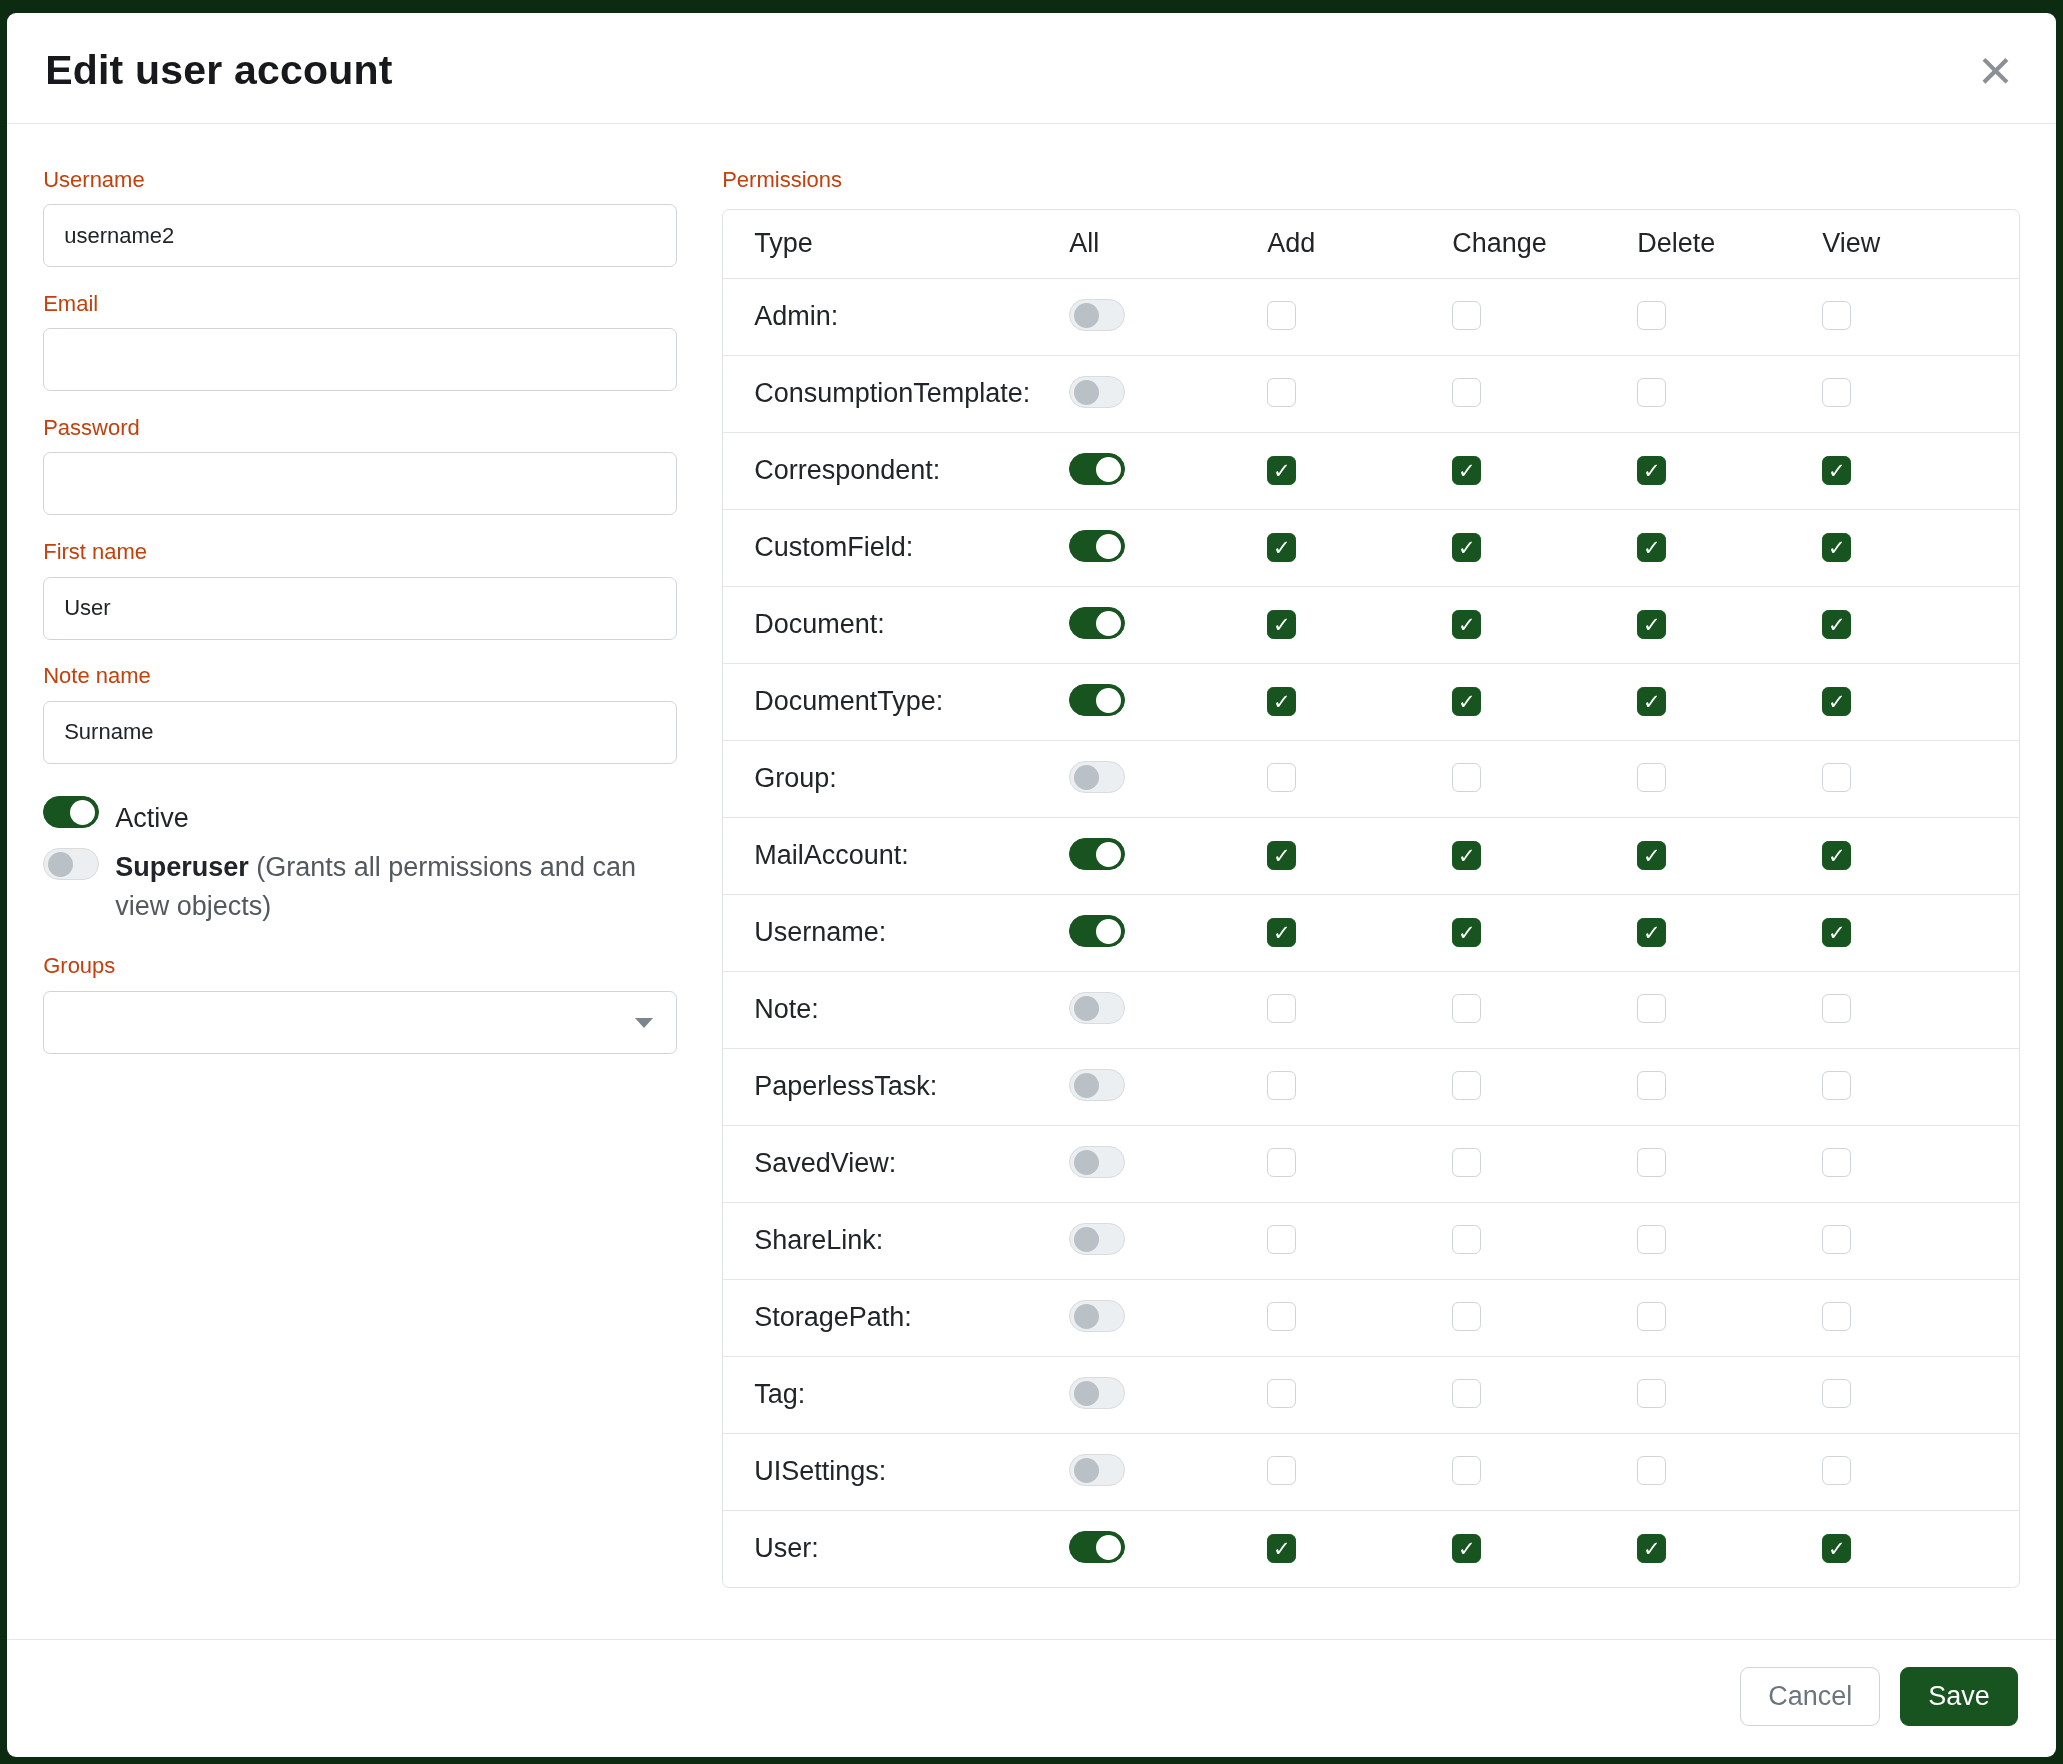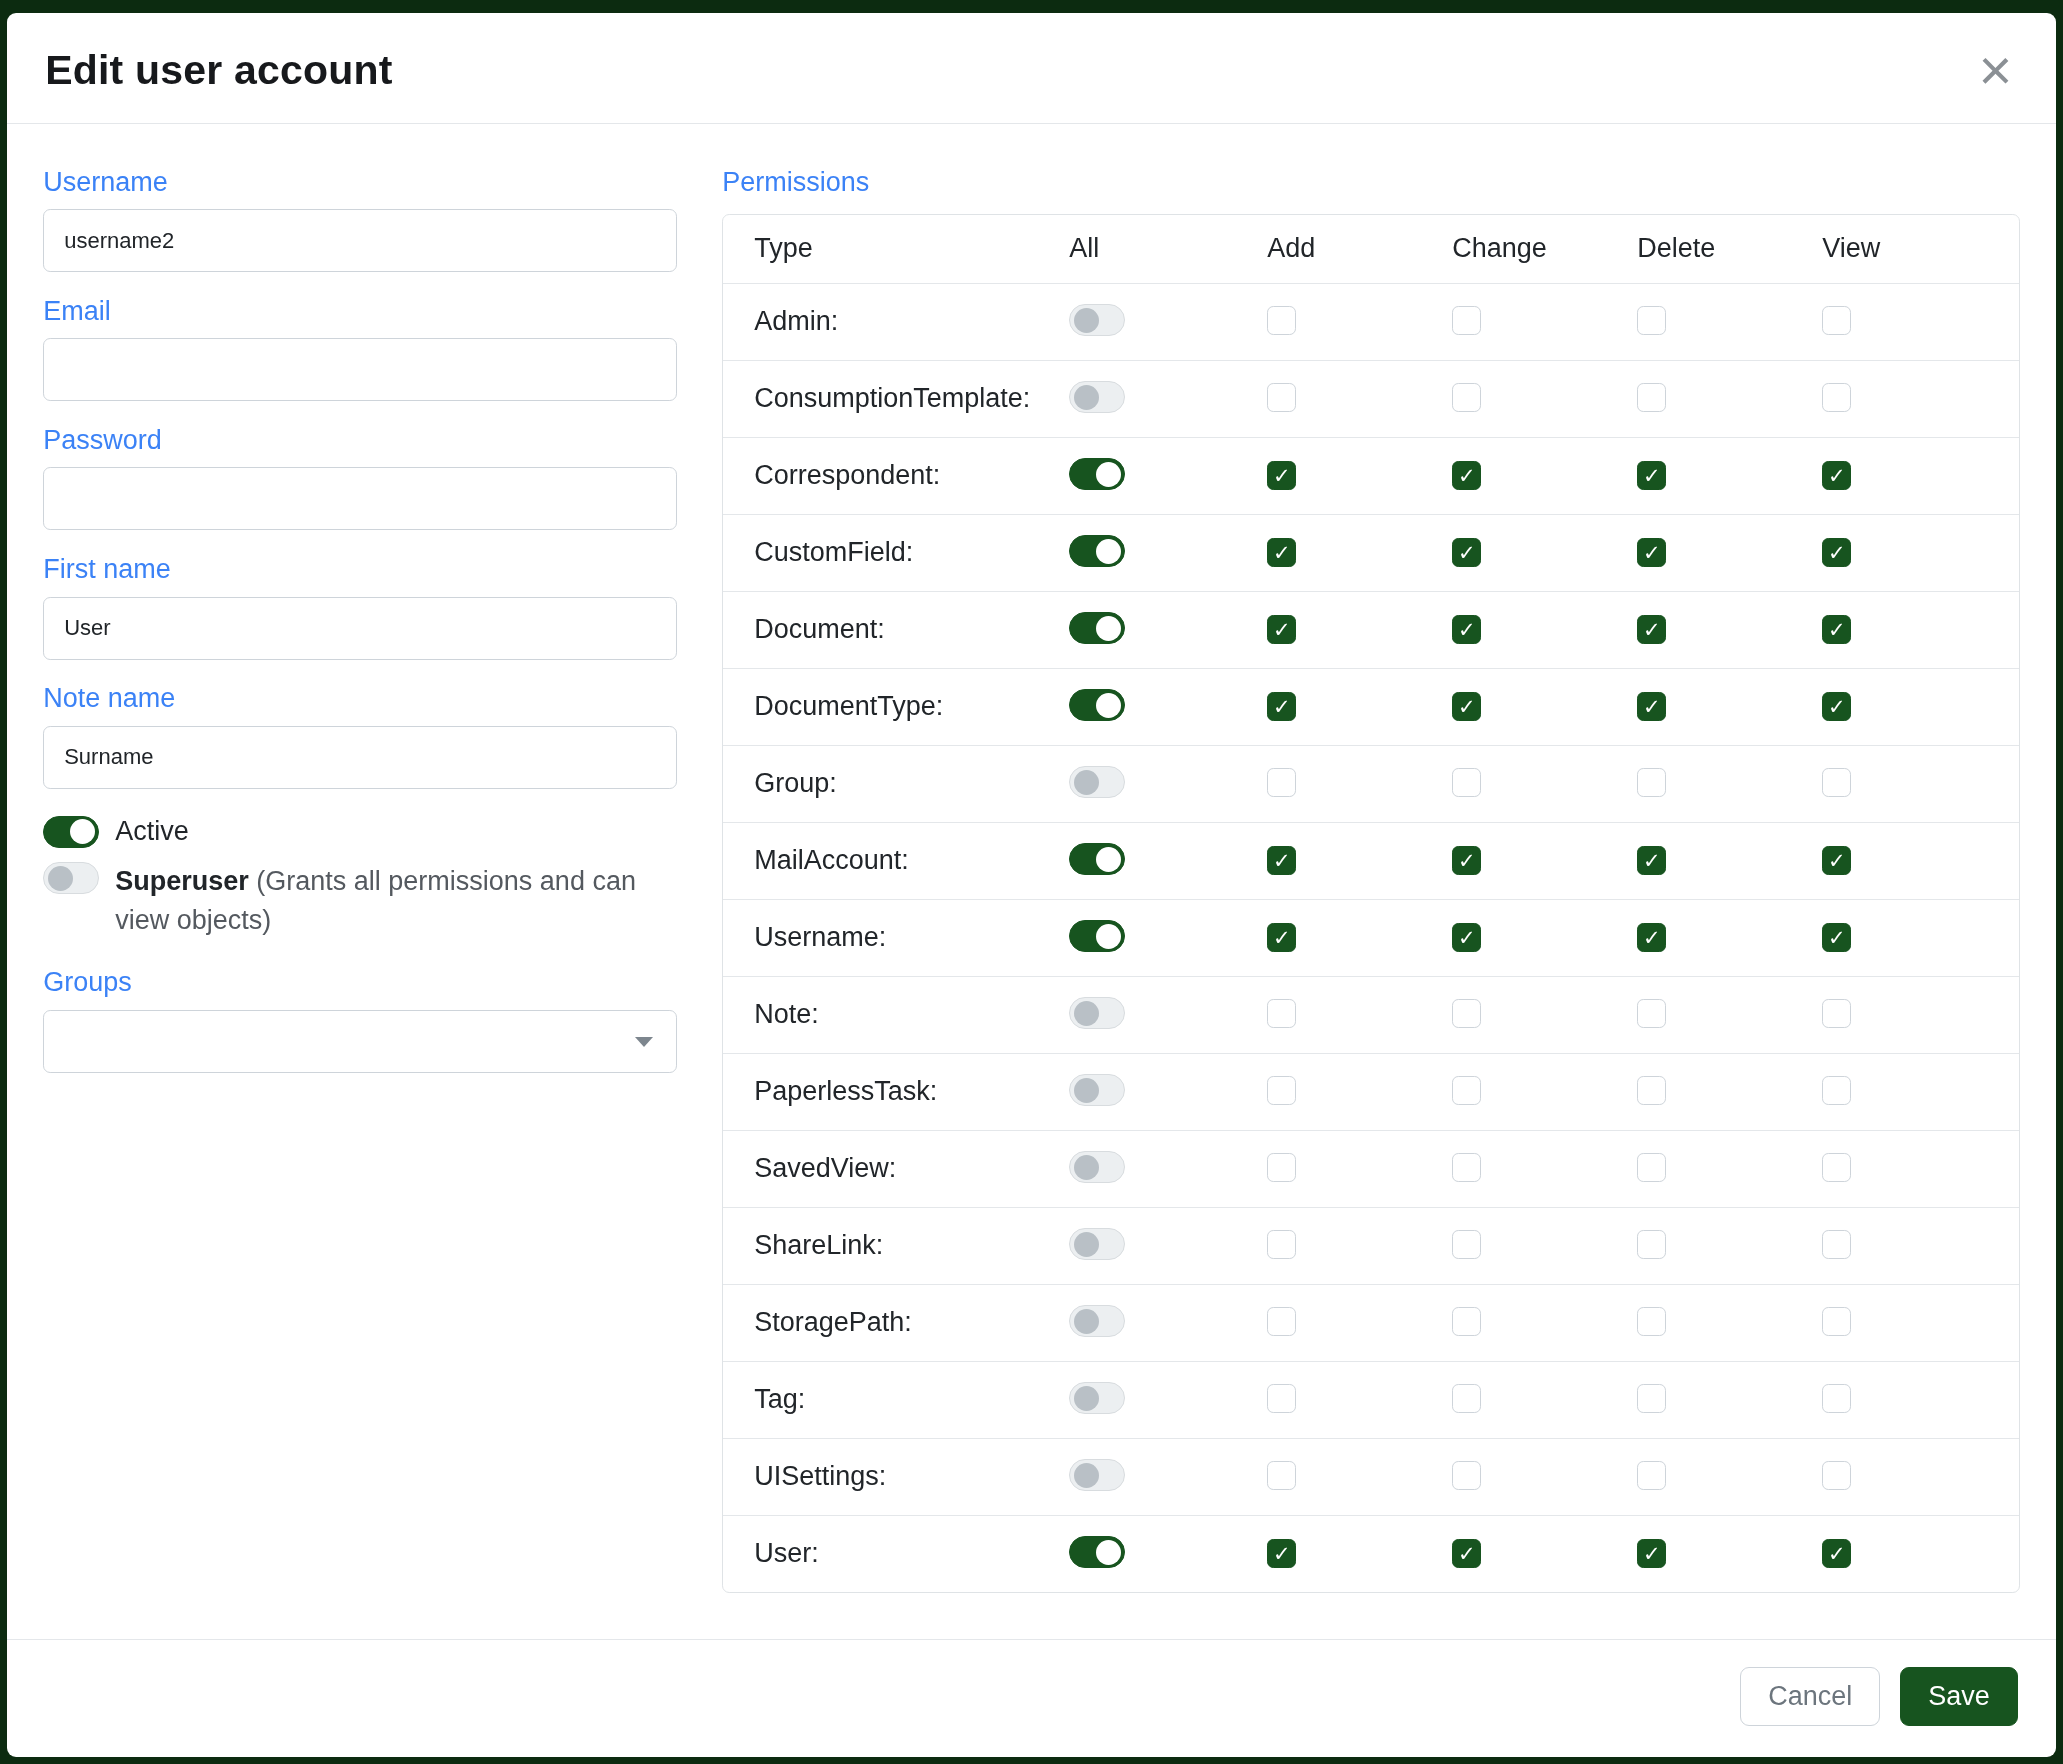--- a/index.html
+++ b/index.html
@@ -31,21 +31,21 @@
     background: none; border: none; cursor: pointer;
     font-size: 58px; line-height: 36px; color: #8b9095; font-weight: 300;
     padding: 0 5.4px;
   }
   
   .modal-body { display: flex; gap: 45px; padding: 43px 36px 18px 36px; flex: 1; overflow: hidden; }
   .left-col { width: 634px; flex: none; }
   .right-col { flex: 1; min-width: 0; }
 
   .field { margin-bottom: 23.4px; }
-  .field-label, .perm-title { display: block; font-size: 27px; color: #3b82f6; margin-bottom: 11.7px; }
+  .field-label, .perm-title { display: block; font-size: 22px; color: #c2410c; margin-bottom: 11.7px; }
   .text-input, .select {
     width: 100%; height: 63px;
     border: 0.9px solid #ced4da; border-radius: 7.2px;
     font-size: 22px; color: #212529; padding: 0 20px;
     font-family: inherit; background: #fff; outline: none;
   }
   .select { position: relative; cursor: pointer; }
   .caret {
     position: absolute; right: 23.4px; top: 50%; margin-top: -4.5px;
     width: 0; height: 0;
@@ -63,21 +63,21 @@
     content: ""; position: absolute; top: 2.7px; left: 3.6px;
     width: 25px; height: 25px; border-radius: 50%;
     background: #b9c0c6;
   }
   .toggle.on { background: #17541f; border-color: #17541f; }
   .toggle.on::after { left: auto; right: 3.6px; background: #ffffff; }
 
   .switch-row { display: flex; align-items: flex-start; gap: 16px; }
   .switch-row.active-row { margin: 27px 0 14.4px 0; align-items: center; }
   .switch-row.superuser-row { margin-bottom: 27px; }
-  .switch-label { font-size: 27px; color: #212529; }
+  .switch-label { font-size: 27px; color: #212529; margin-top: 12px; }
   .switch-label.strong { font-weight: 700; }
   .switch-text { font-size: 27px; line-height: 1.45; max-width: 540px; }
   .hint { color: #54595f; font-weight: 400; }
 
   
   .perm-title { margin-bottom: 16px; }
   .perm-table { border: 0.9px solid #dfe3e6; border-radius: 7.2px; overflow: hidden; background: #fff; }
   .perm-row, .perm-header {
     display: grid;
     grid-template-columns: 315px 198px 185px 185px 185px 1fr;

